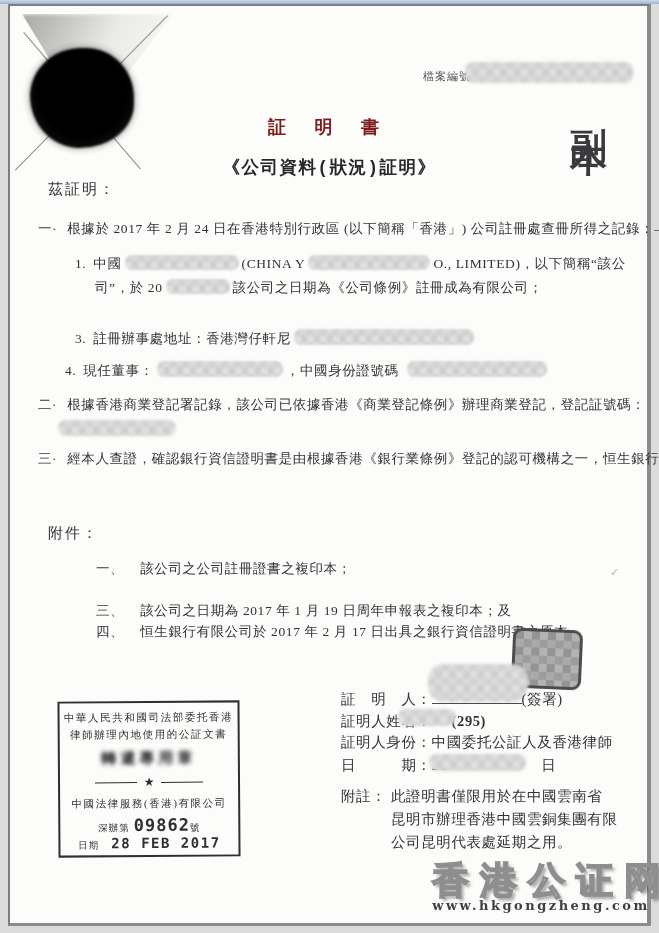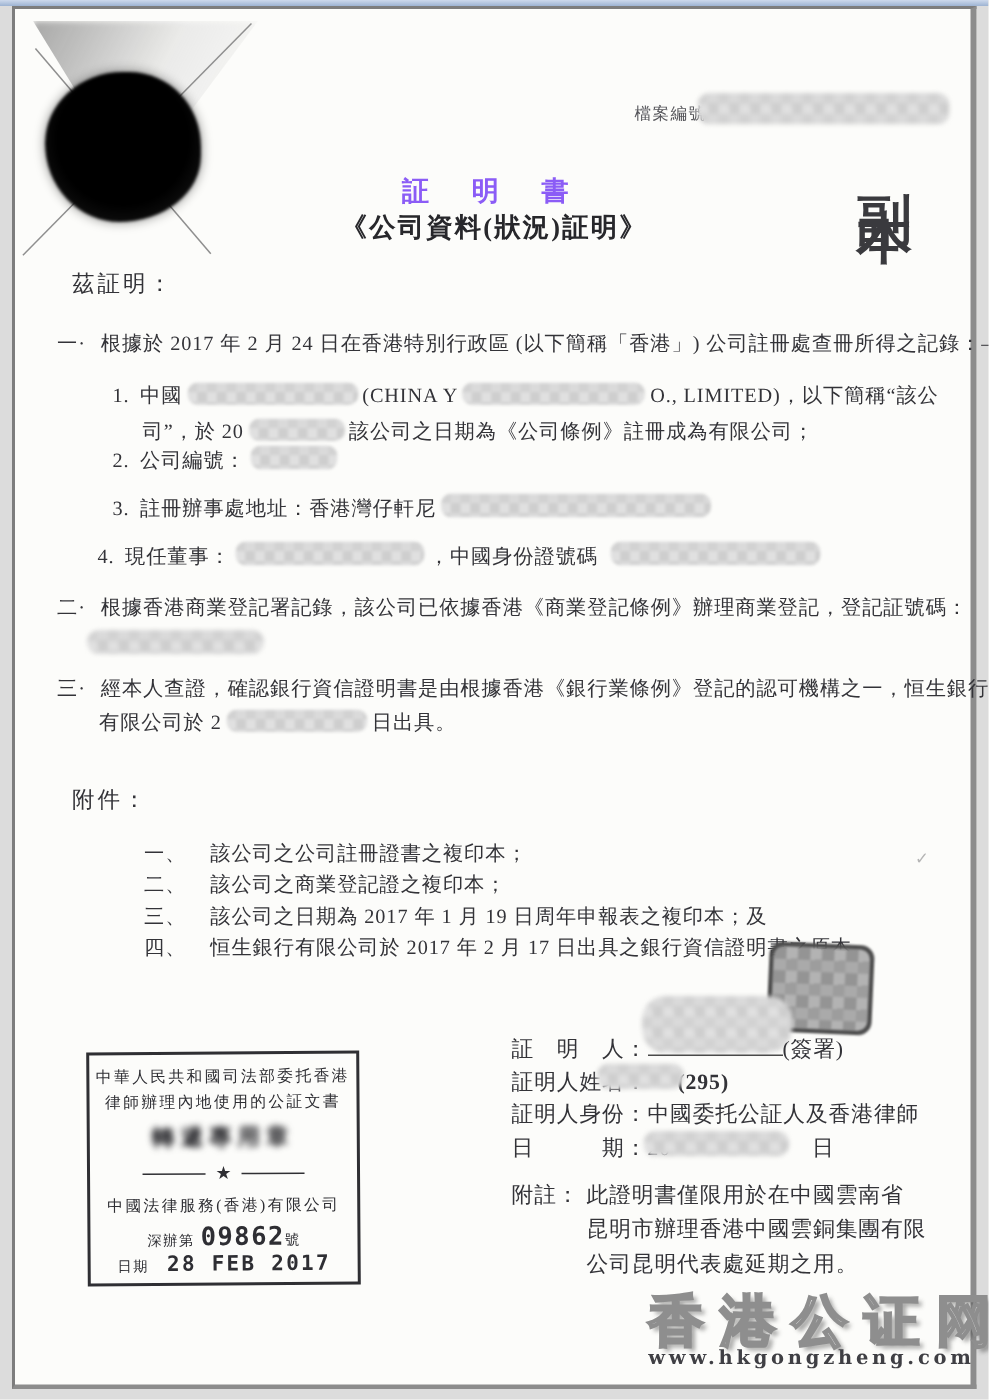--- a/index.html
+++ b/index.html
@@ -34,21 +34,21 @@
     background:conic-gradient(#dadada 0 25%,#cecece 0 50%,#e0e0e0 0 75%,#d2d2d2 0);
     background-size:13px 13px;filter:blur(1.2px);}
   .rd-abs{position:absolute;border-radius:8px;
     background:conic-gradient(#dadada 0 25%,#cecece 0 50%,#e0e0e0 0 75%,#d2d2d2 0);
     background-size:14px 14px;filter:blur(1.4px);}
   .px-dark{position:absolute;border:3px solid #4c4c4c;border-radius:9px;
     background:conic-gradient(#b3b3b3 0 25%,#9d9d9d 0 50%,#aaaaaa 0 75%,#949494 0);
     background-size:16px 16px;transform:rotate(2.5deg);filter:blur(0.7px);}
   
   .filelabel{font-size:11px;color:#55555a;letter-spacing:1px;}
-  .title1{font-size:18px;letter-spacing:12px;color:#8b5cf6;font-weight:bold;}
+  .title1{font-size:18px;letter-spacing:12px;color:#7f1d1d;font-weight:bold;}
   .title2{font-size:17.5px;letter-spacing:1.5px;color:#27272b;font-weight:bold;}
   .copymark{writing-mode:vertical-rl;font-size:37px;letter-spacing:9px;color:#3a3a3e;
     font-weight:bold;line-height:1;}
   .sigline{display:inline-block;width:90px;height:13px;border-bottom:1.2px solid #4a4a4a;}
   
   .stampbox{position:absolute;left:58px;top:701px;width:178px;height:152px;
     border:2px solid #2f2f33;transform:rotate(-0.4deg);color:#2e2e33;}
   .stampbox .srow{position:absolute;left:0;width:100%;text-align:center;white-space:nowrap;}
   .s-small{font-size:10.5px;letter-spacing:1.6px;}
   .sealline{font-size:15px;font-weight:bold;letter-spacing:4px;filter:blur(2px);color:#232327;}
@@ -80,67 +80,58 @@
         <div class="xline" style="left:168px;top:16px;width:217px;transform:rotate(134.6deg);"></div>
         <div class="blob"></div>
       </div>
 
       <div class="abs" style="left:423px;top:66px;">
         <span class="filelabel">檔案編號</span>
       </div>
       <div class="rd-abs" style="left:465px;top:62px;width:168px;height:21px;"></div>
 
       <div class="abs title1" style="left:0;top:115px;width:659px;text-align:center;">証 明 書</div>
-      <div class="abs title2" style="left:0;top:139px;width:659px;text-align:center;">《公司資料(狀況)証明》</div>
+      <div class="abs title2" style="left:0;top:155px;width:659px;text-align:center;font-family:Liberation Mono, monospace;">《公司資料(狀況)証明》</div>
 
       <div class="abs copymark" style="left:570px;top:100px;height:90px;">副本</div>
 
       <div class="abs txt" style="left:48px;top:180px;font-size:15px;letter-spacing:2px;">茲証明：</div>
 
       <div class="abs txt" style="left:38px;top:220px;">
         <span class="num">一·</span><span>根據於 2017 年 2 月 24 日在香港特別行政區 (以下簡稱「香港」) 公司註冊處查冊所得之記錄：—</span>
       </div>
 
       <div class="abs txt" style="left:75px;top:255px;">
         <span class="num" style="margin-right:7px;">1.</span><span>中國</span><span class="rd" style="width:114px;"></span><span>(CHINA Y</span><span class="rd" style="width:122px;"></span><span>O., LIMITED)，以下簡稱“該公</span>
       </div>
       <div class="abs txt" style="left:95px;top:279px;">
         <span>司”，於 20</span><span class="rd" style="width:64px;"></span><span>該公司之日期為《公司條例》註冊成為有限公司；</span>
       </div>
 
-      <div class="abs txt" style="left:75px;top:297px;">
-        <span class="num" style="margin-right:7px;">2.</span><span>公司編號：</span><span class="rd" style="width:58px;height:16px;"></span>
-      </div>
 
       <div class="abs txt" style="left:75px;top:329px;">
         <span class="num" style="margin-right:7px;">3.</span><span>註冊辦事處地址：香港灣仔軒尼</span><span class="rd" style="width:180px;height:16px;"></span>
       </div>
 
       <div class="abs txt" style="left:65px;top:361px;">
         <span class="num" style="margin-right:7px;">4.</span><span>現任董事：</span><span class="rd" style="width:126px;height:16px;"></span><span>，中國身份證號碼</span><span class="rd" style="width:140px;height:16px;margin-left:8px;"></span>
       </div>
 
       <div class="abs txt" style="left:38px;top:396px;">
         <span class="num">二·</span><span>根據香港商業登記署記錄，該公司已依據香港《商業登記條例》辦理商業登記，登記証號碼：</span>
       </div>
       <div class="rd-abs" style="left:58px;top:420px;width:118px;height:16px;"></div>
 
       <div class="abs txt" style="left:38px;top:450px;">
         <span class="num">三·</span><span>經本人查證，確認銀行資信證明書是由根據香港《銀行業條例》登記的認可機構之一，恒生銀行</span>
       </div>
-      <div class="abs txt" style="left:66px;top:473px;">
-        <span>有限公司於 2</span><span class="rd" style="width:94px;"></span><span>日出具。</span>
-      </div>
 
       <div class="abs txt" style="left:48px;top:524px;font-size:15px;letter-spacing:2px;">附件：</div>
       <div class="abs txt" style="left:96px;top:560px;">
         <span class="num" style="margin-right:16px;">一、</span><span>該公司之公司註冊證書之複印本；</span>
-      </div>
-      <div class="abs txt" style="left:96px;top:581px;">
-        <span class="num" style="margin-right:16px;">二、</span><span>該公司之商業登記證之複印本；</span>
       </div>
       <div class="abs txt" style="left:96px;top:602px;">
         <span class="num" style="margin-right:16px;">三、</span><span>該公司之日期為 2017 年 1 月 19 日周年申報表之複印本；及</span>
       </div>
       <div class="abs txt" style="left:96px;top:623px;">
         <span class="num" style="margin-right:16px;">四、</span><span>恒生銀行有限公司於 2017 年 2 月 17 日出具之銀行資信證明書之原本。</span>
       </div>
 
       <div class="abs check" style="left:610px;top:566px;">✓</div>
 

